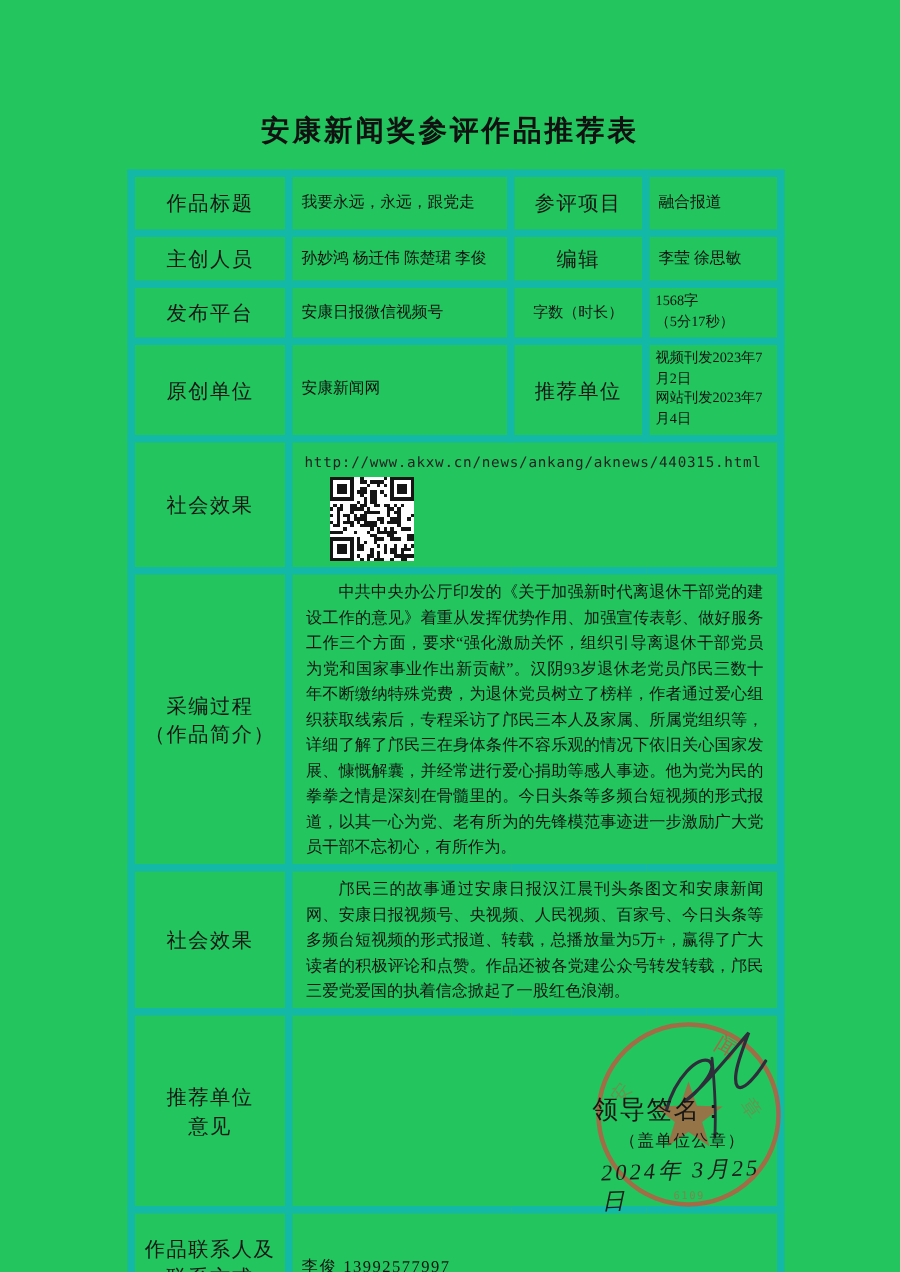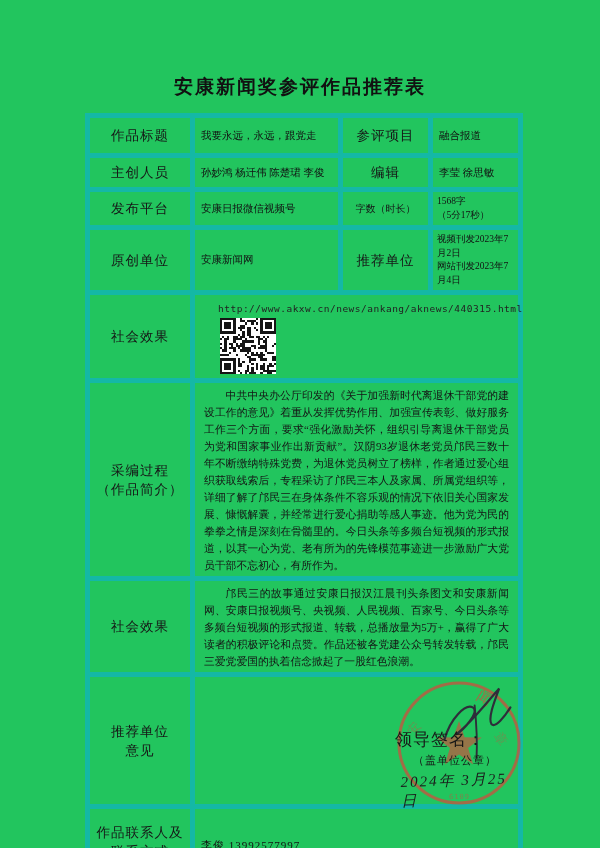--- a/index.html
+++ b/index.html
@@ -55,21 +55,21 @@
     padding:4px 9px 2px 9px;
     vertical-align:top;
     color:#141414;
   }
   .url-cell{padding:6px 4px 4px 5px;vertical-align:top;}
   .url-text{
     font-family:"DejaVu Sans Mono","Liberation Mono",monospace;
     font-size:9.5px;
     letter-spacing:0.5px;
     color:#222;
-    margin:2px 0 4px 18px;
+    margin:2px 0 4px 3px;
   }
   .qr-box{margin-left:20px;width:56px;height:56px;}
   .rec-cell{position:relative;}
   .sig-label{
     position:absolute;left:200px;top:51px;
     font-size:17px;letter-spacing:1px;color:#161616;
   }
   .seal-note{
     position:absolute;left:218px;top:76px;
     font-size:11px;letter-spacing:1px;color:#161616;

